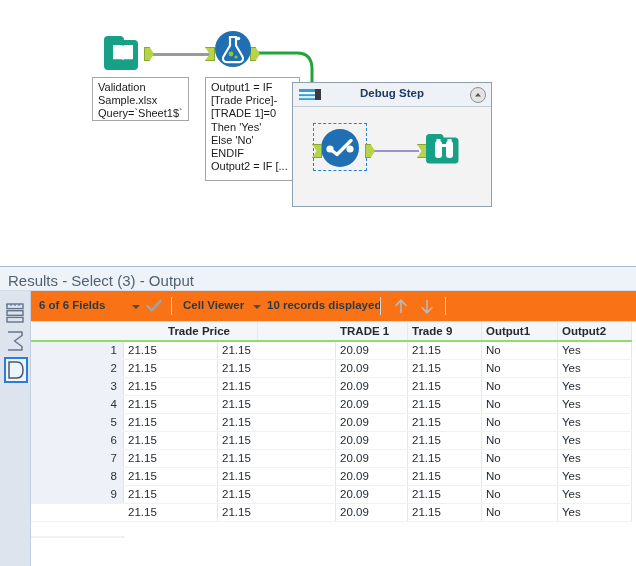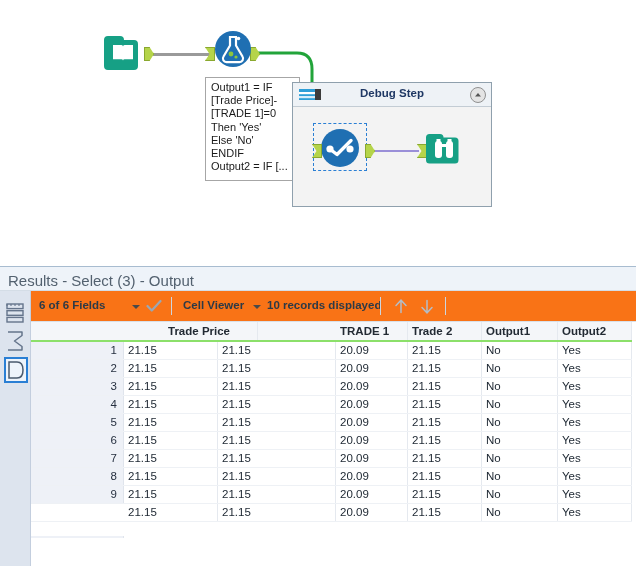--- a/index.html
+++ b/index.html
@@ -289,20 +289,23 @@
     <div class="tool-icon" style="left:213px; top:29px;">
       <svg width="40" height="40" viewBox="0 0 40 40">
         <circle cx="20" cy="20" r="18" fill="#1f6fb2"></circle>
         <path d="M17 8 h6 v8.5 l6.5 11 a3.6 3.6 0 0 1 -3 5.6 h-13 a3.6 3.6 0 0 1 -3 -5.6 l6.5 -11 z" fill="none" stroke="#ffffff" stroke-width="2.2"></path>
         <circle cx="18" cy="25" r="2.4" fill="#8cc63f"></circle>
         <circle cx="23" cy="28" r="1.6" fill="#8cc63f"></circle>
         <circle cx="25.5" cy="9.5" r="1.8" fill="#ffffff"></circle>
       </svg>
     </div>
 
+    <div class="note" style="left:92px; top:77px; width:97px; height:44px;">Validation
+Sample.xlsx
+Query=`Sheet1$`</div>
 
     <div class="note" style="left:205px; top:77px; width:95px; height:104px;">Output1 = IF
 [Trade Price]-
 [TRADE 1]=0
 Then 'Yes'
 Else 'No'
 ENDIF
 Output2 = IF [...</div>
 
     <div id="container">
@@ -421,21 +424,21 @@
         </svg>
 
         <div class="tb-sep" style="left:414px;"></div>
       </div>
 
       <div id="grid">
         <div id="grid-inner">
           <div class="hdr-row" id="hdr-row">
               <div class="hdr-cell" style="left: 93px; width: 94px; margin-left: 40px;">Trade Price</div>
               <div class="hdr-cell" style="left: 305px; width: 72px;">TRADE 1</div>
-              <div class="hdr-cell" style="left: 377px; width: 74px;">Trade 2</div>
+              <div class="hdr-cell" style="left: 377px; width: 74px;">Trade 9</div>
               <div class="hdr-cell" style="left: 451px; width: 76px;">Output1</div>
               <div class="hdr-cell" style="left: 527px; width: 74px;">Output2</div>
             </div>
           <div id="rows-host">
               <div class="row">
                 <div class="cell recno" style="left: 0px; width: 93px;">1</div>
                 <div class="cell" style="left: 93px; width: 94px;">21.15</div>
                 <div class="cell" style="left: 187px; width: 118px;">21.15</div>
                 <div class="cell" style="left: 305px; width: 72px;">20.09</div>
                 <div class="cell" style="left: 377px; width: 74px;">21.15</div>

